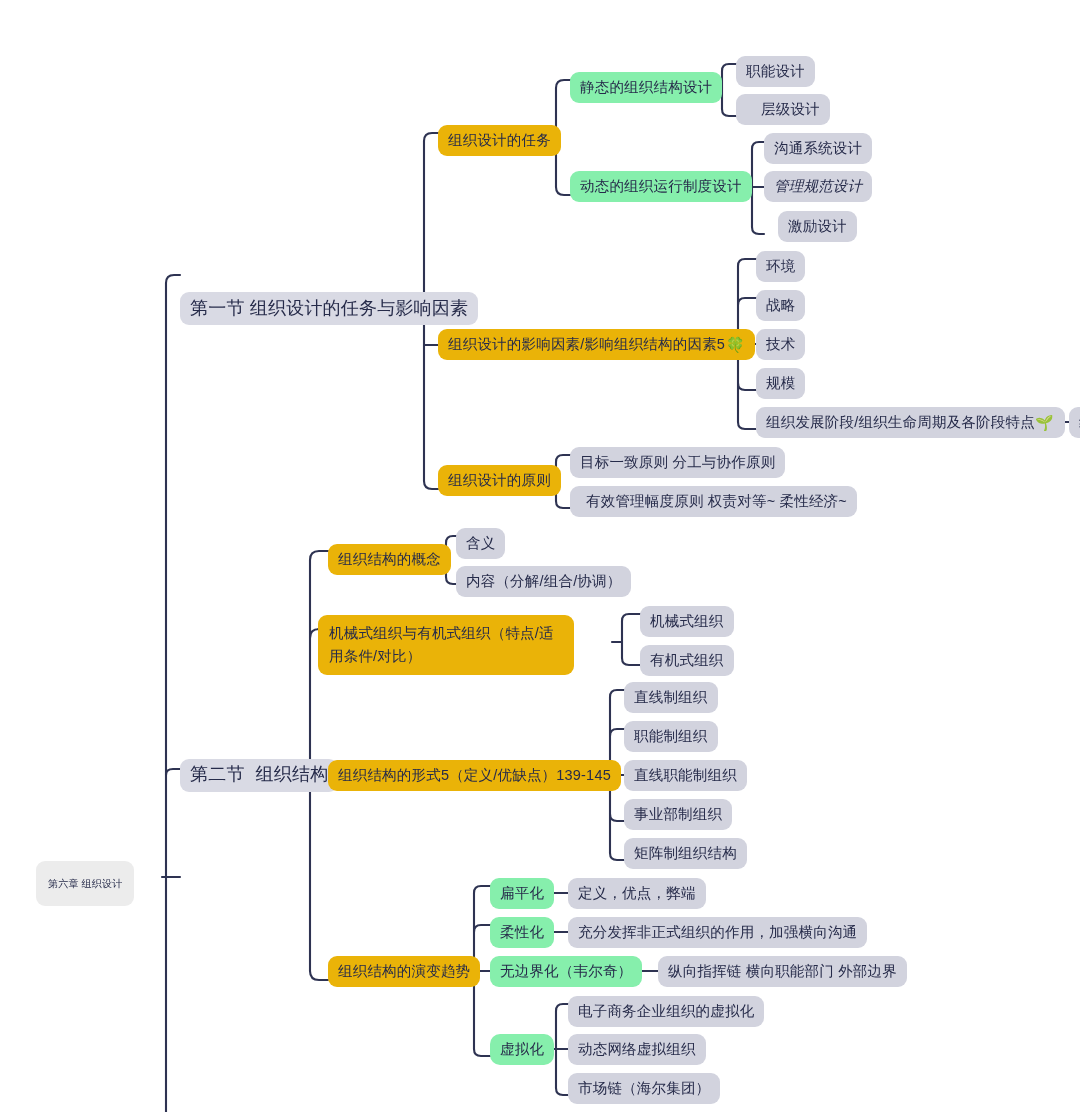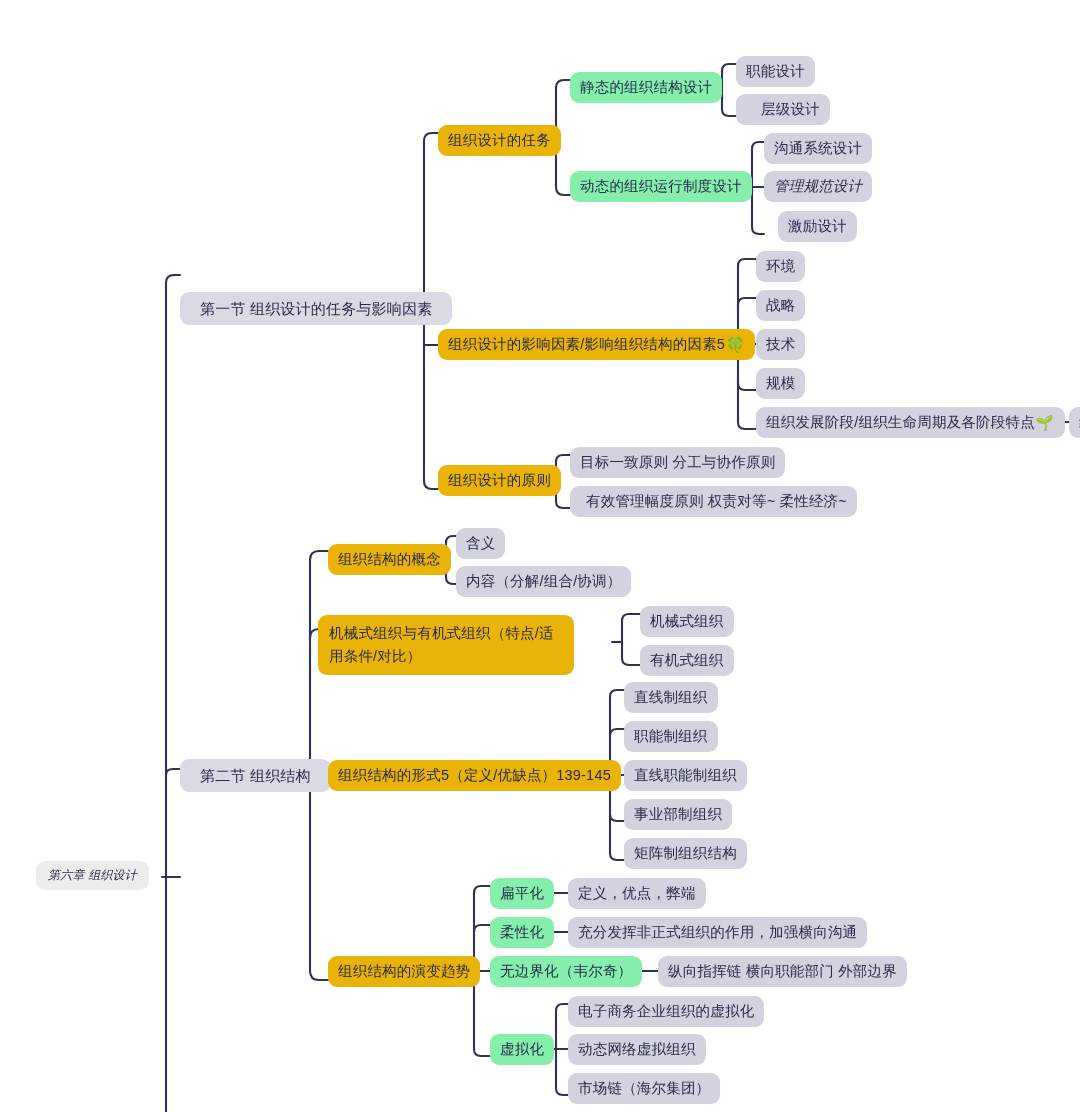--- a/index.html
+++ b/index.html
@@ -35,28 +35,27 @@
     color: #262b4a;
     font-size: 14.5px;
     line-height: 21px;
     letter-spacing: 0.2px;
     padding: 5px 10px;
     white-space: nowrap;
     cursor: default;
   }
   .node.root {
     background: #ececec;
-    font-size: 12px;
-    padding: 4px 12px;
-    font-style: italic;
+    font-size: 10px;
+    padding: 12px 12px;
   }
   .node.lvl1 {
     background: #d9dae4;
-    font-size: 15px;
-    padding: 6px 20px;
+    font-size: 18px;
+    padding: 6px 10px;
   }
   .node.lvl2 {
     background: #eab308;
   }
   .node.lvl3 {
     background: #86efac;
   }
   .node.lvl4 {
     background: #d2d3de;
   }
@@ -230,21 +229,21 @@
   <div class="node lvl2" style="left:438px; top:465px;">
     <span>组织设计的原则</span>
   </div>
   <div class="node lvl4" style="left:570px; top:447px;">
     <span>目标一致原则 分工与协作原则</span>
   </div>
   <div class="node lvl4" style="left:570px; top:486px;padding-left:16px;">
     <span>有效管理幅度原则 权责对等~ 柔性经济~</span>
   </div>
 
-  <div class="node lvl1" style="left:180px; top:759px;">
+  <div class="node lvl1" style="left:180px; top:759px;font-family:Liberation Mono, monospace;">
     <span>第二节 组织结构</span>
   </div>
 
   <div class="node lvl2" style="left:328px; top:544px;">
     <span>组织结构的概念</span>
   </div>
   <div class="node lvl4" style="left:456px; top:528px;">
     <span>含义</span>
   </div>
   <div class="node lvl4" style="left:456px; top:566px;">
@@ -298,21 +297,21 @@
     <span>充分发挥非正式组织的作用，加强横向沟通</span>
   </div>
 
   <div class="node lvl3" style="left:490px; top:956px;">
     <span>无边界化（韦尔奇）</span>
   </div>
   <div class="node lvl4" style="left:658px; top:956px;">
     <span>纵向指挥链 横向职能部门 外部边界</span>
   </div>
 
-  <div class="node lvl3" style="left:490px; top:1034px;">
+  <div class="node lvl3" style="left:490px; top:1034px;border-radius:10px;">
     <span>虚拟化</span>
   </div>
   <div class="node lvl4" style="left:568px; top:996px;">
     <span>电子商务企业组织的虚拟化</span>
   </div>
   <div class="node lvl4" style="left:568px; top:1034px;">
     <span>动态网络虚拟组织</span>
   </div>
   <div class="node lvl4" style="left:568px; top:1073px;">
     <span>市场链（海尔集团）</span>

